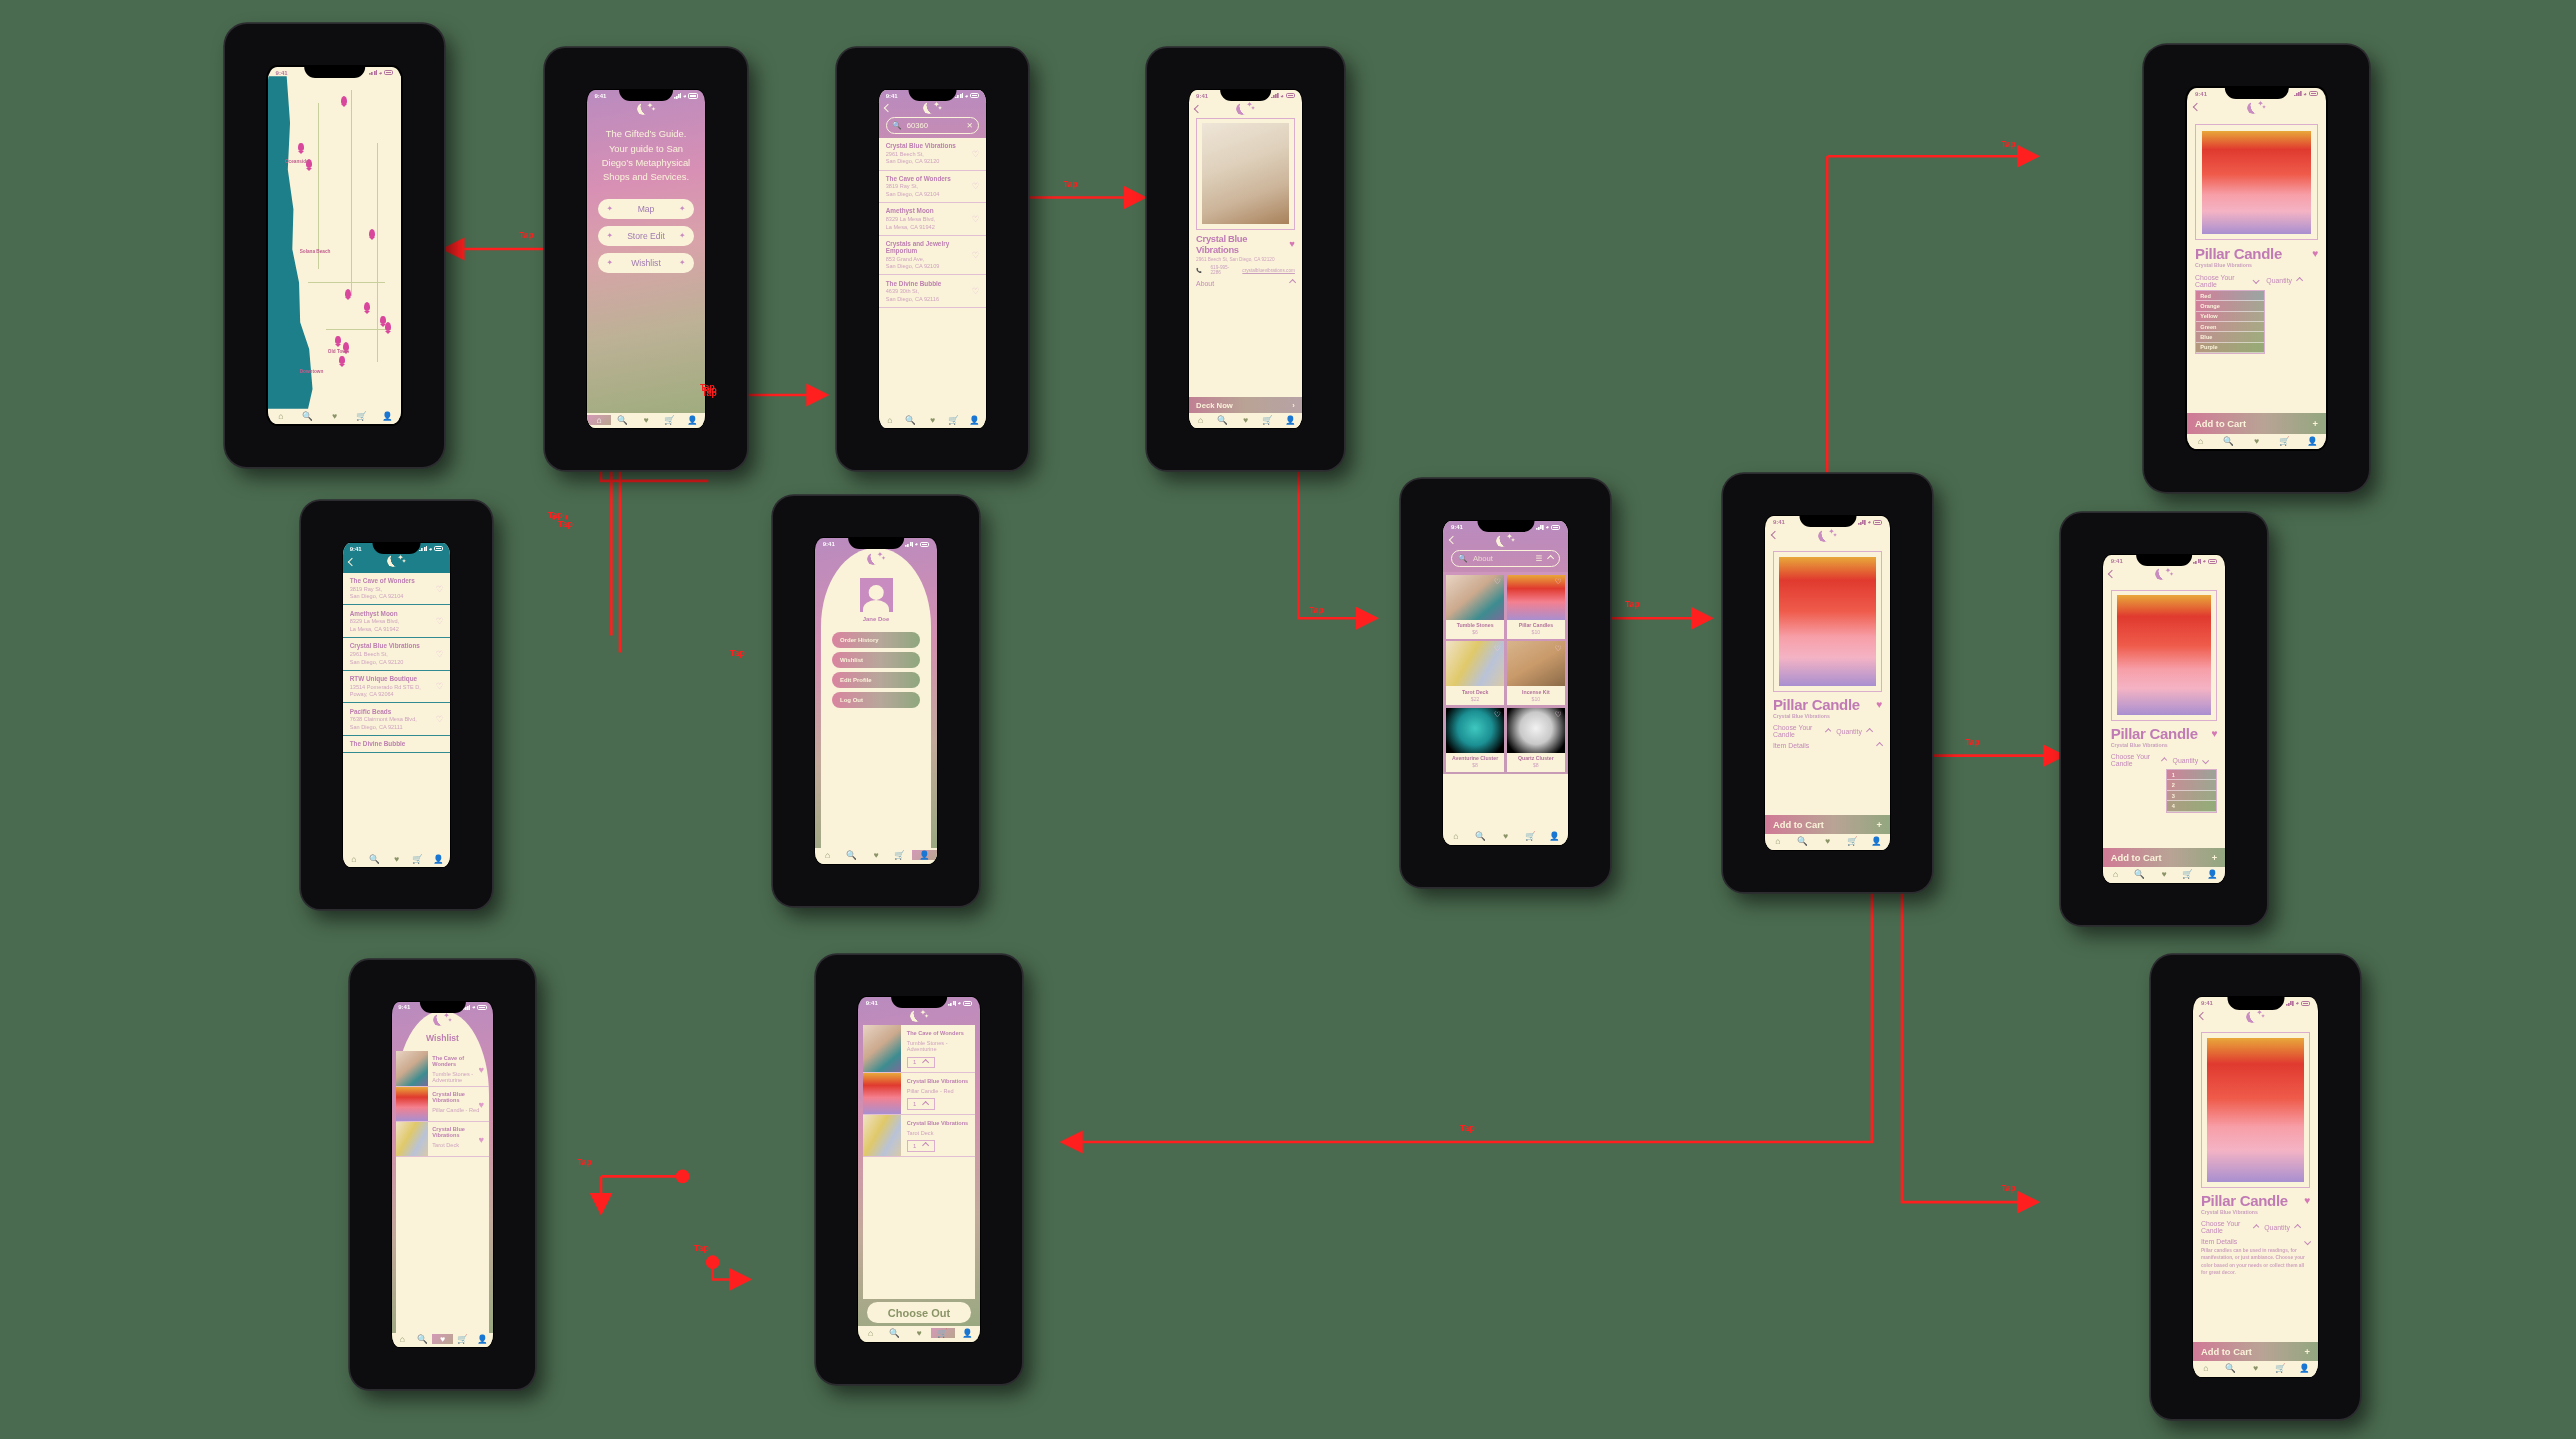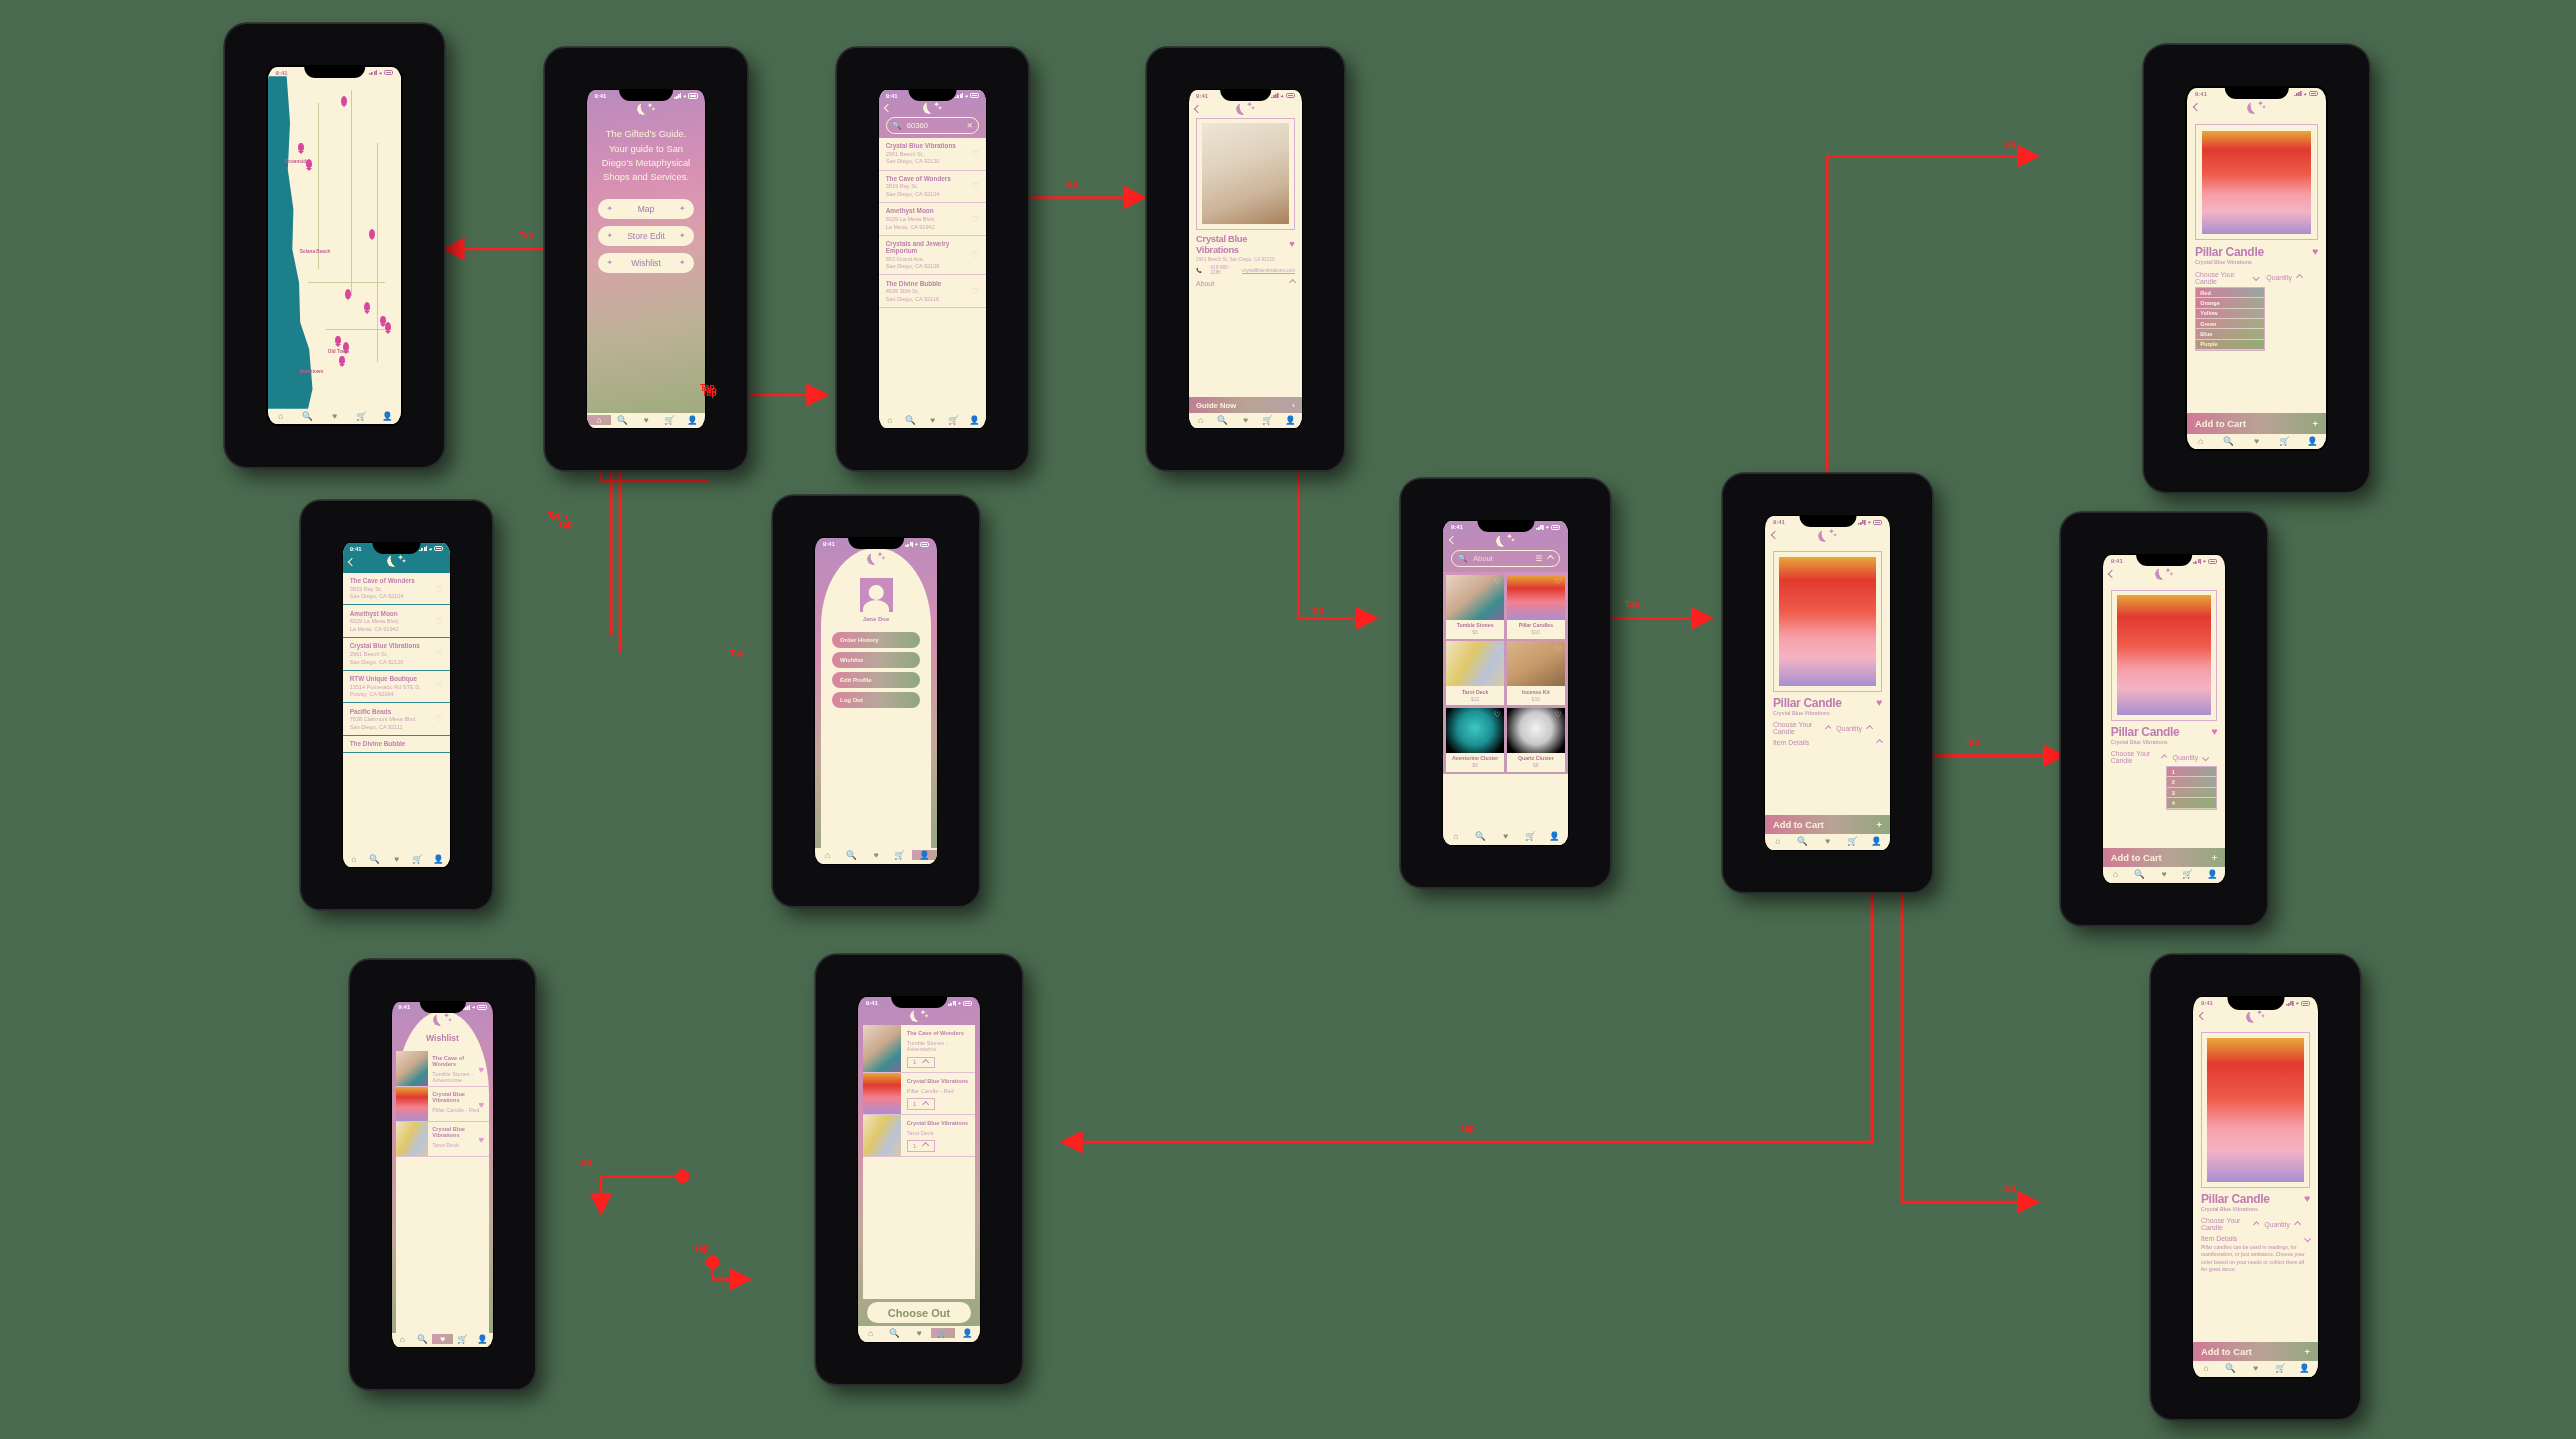--- a/index.html
+++ b/index.html
@@ -136,21 +136,21 @@
     background:linear-gradient(180deg,#cf96bd,#c79ab6); }
   .pcard { background:#FAF3DA; position:relative; overflow:hidden; }
   .pcard .ph { width:100%; height:45px; background-size:cover; background-position:center; }
   .pcard .pn { font-size:5.2px; color:#b3739c; text-align:center; padding:2.6px 1.7px 0; font-weight:bold;}
   .pcard .pp { font-size:5.2px; color:#cfa3be; text-align:center; padding:0.9px 0 3.4px; }
   .pcard .ch { position:absolute; right:3.4px; top:2.6px; font-size:7.7px; color:#f2cade; }
 
   
   .pdimgbox { margin:5% 6% 3% 6%; border:0.9px solid #dbaecd; padding:4%; }
   .pdimg { width:100%; height:103px; background-size:cover; background-position:center; }
-  .pdtitle { font-size:12px; font-weight:bold; color:#c07bb5; padding:0 6%; letter-spacing:-0.3px;}
+  .pdtitle { font-size:15px; font-weight:bold; color:#c07bb5; padding:0 6%; letter-spacing:-0.3px;}
   .pdsub { font-size:5.2px; color:#c9a0bd; padding:0 6% 3% 6%; font-weight:bold;}
   .pdrow { display:flex; padding:1.5% 6%; align-items:center; gap:6%; position:relative;}
   .pdrow .lbl { font-size:6.9px; color:#c489b8; }
   .chev { width:5.2px; height:5.2px; border-left:1.2px solid #c489b8; border-top:1.2px solid #c489b8;
     display:inline-block; transform:rotate(45deg); }
   .chev.dn { transform:rotate(-135deg); }
   .addcart { margin-top:auto; background:linear-gradient(90deg,#d07a96,#b9a395 55%,#92a77f);
     color:#FAF3DA; font-weight:bold; font-size:9.4px; padding:3.5% 6%;
     display:flex; justify-content:space-between; align-items:center; }
 
@@ -444,21 +444,21 @@
         <div class="contact">
           <span>📞</span>
           <span>619-995-2286</span>
           <span style="text-decoration:underline;">crystalbluevibrations.com</span>
         </div>
         <div style="display:flex;justify-content:space-between;align-items:center;padding:4% 6% 0 6%;">
           <span style="font-size:6.9px;color:#c489b8;">About</span>
           <span class="chev"></span>
         </div>
         <div class="shopnow">
-          <span>Guide Now</span>
+          <span>Deck Now</span>
           <span>›</span>
         </div>
         <div class="tabbar">
           <div class="tab">⌂</div>
           <div class="tab">🔍</div>
           <div class="tab">♥</div>
           <div class="tab">🛒</div>
           <div class="tab">👤</div>
         </div>
       </div>

